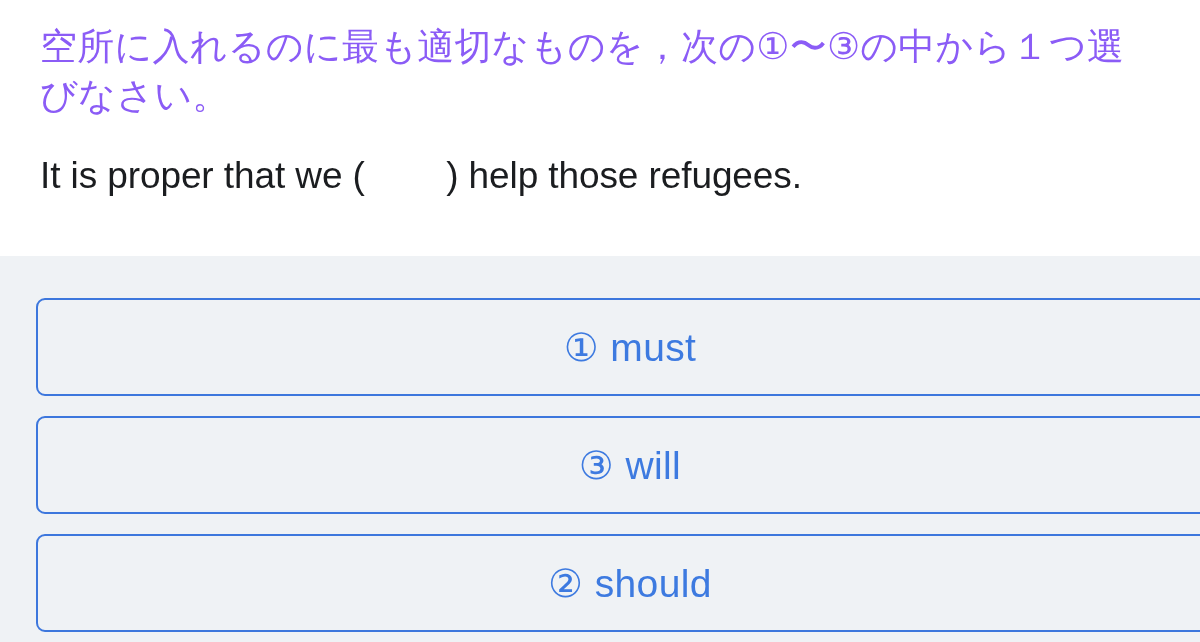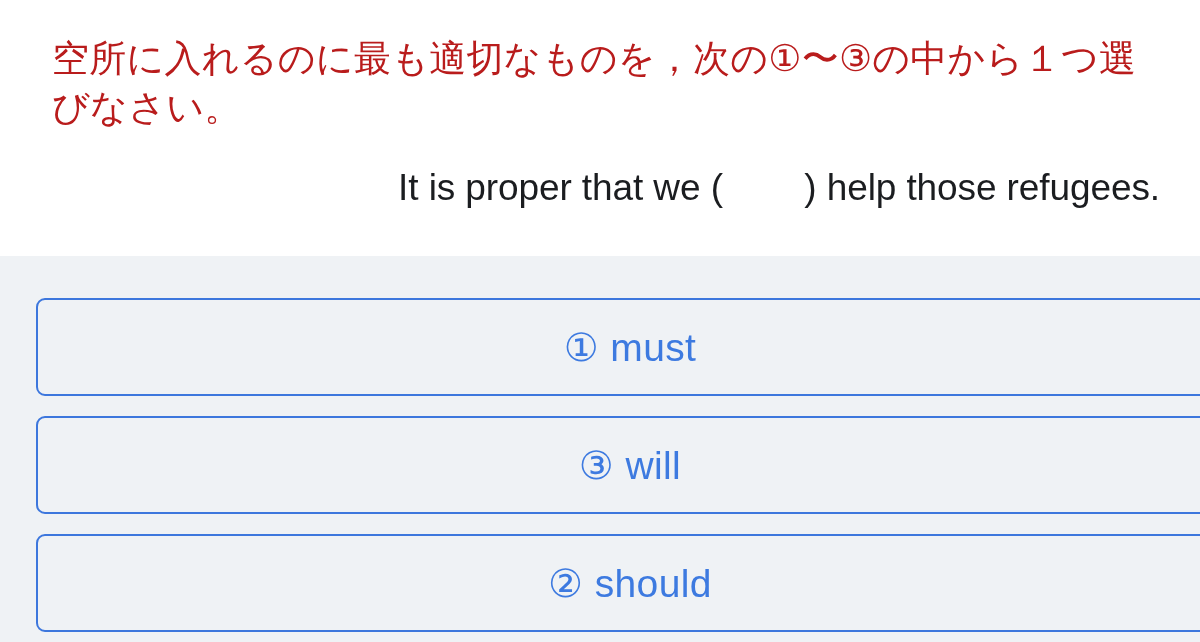--- a/index.html
+++ b/index.html
@@ -28,37 +28,36 @@
     background: #ffffff;
     padding: 22px 40px 0 40px;
     box-sizing: border-box;
     height: 256px;
     flex: 0 0 auto;
   }
 
   #question-instruction {
     font-size: 37px;
     line-height: 49px;
-    color: #b91c1c;
+    color: #8b5cf6;
     letter-spacing: 0.2px;
     max-width: 1105px;
-    margin: 12px;
+    margin: 0;
     font-weight: 400;
     word-break: break-all;
   }
 
   #question-sentence {
     font-size: 37px;
     line-height: 48px;
     color: #1b1d20;
     margin: 32px 0 0 0;
     font-weight: 400;
     letter-spacing: -0.1px;
     white-space: pre;
-    text-align: right;
   }
 
   
   #options-panel {
     background: #eff2f5;
     flex: 1 1 auto;
     padding: 42px 6px 14px 6px;
     box-sizing: border-box;
     display: flex;
     flex-direction: column;

